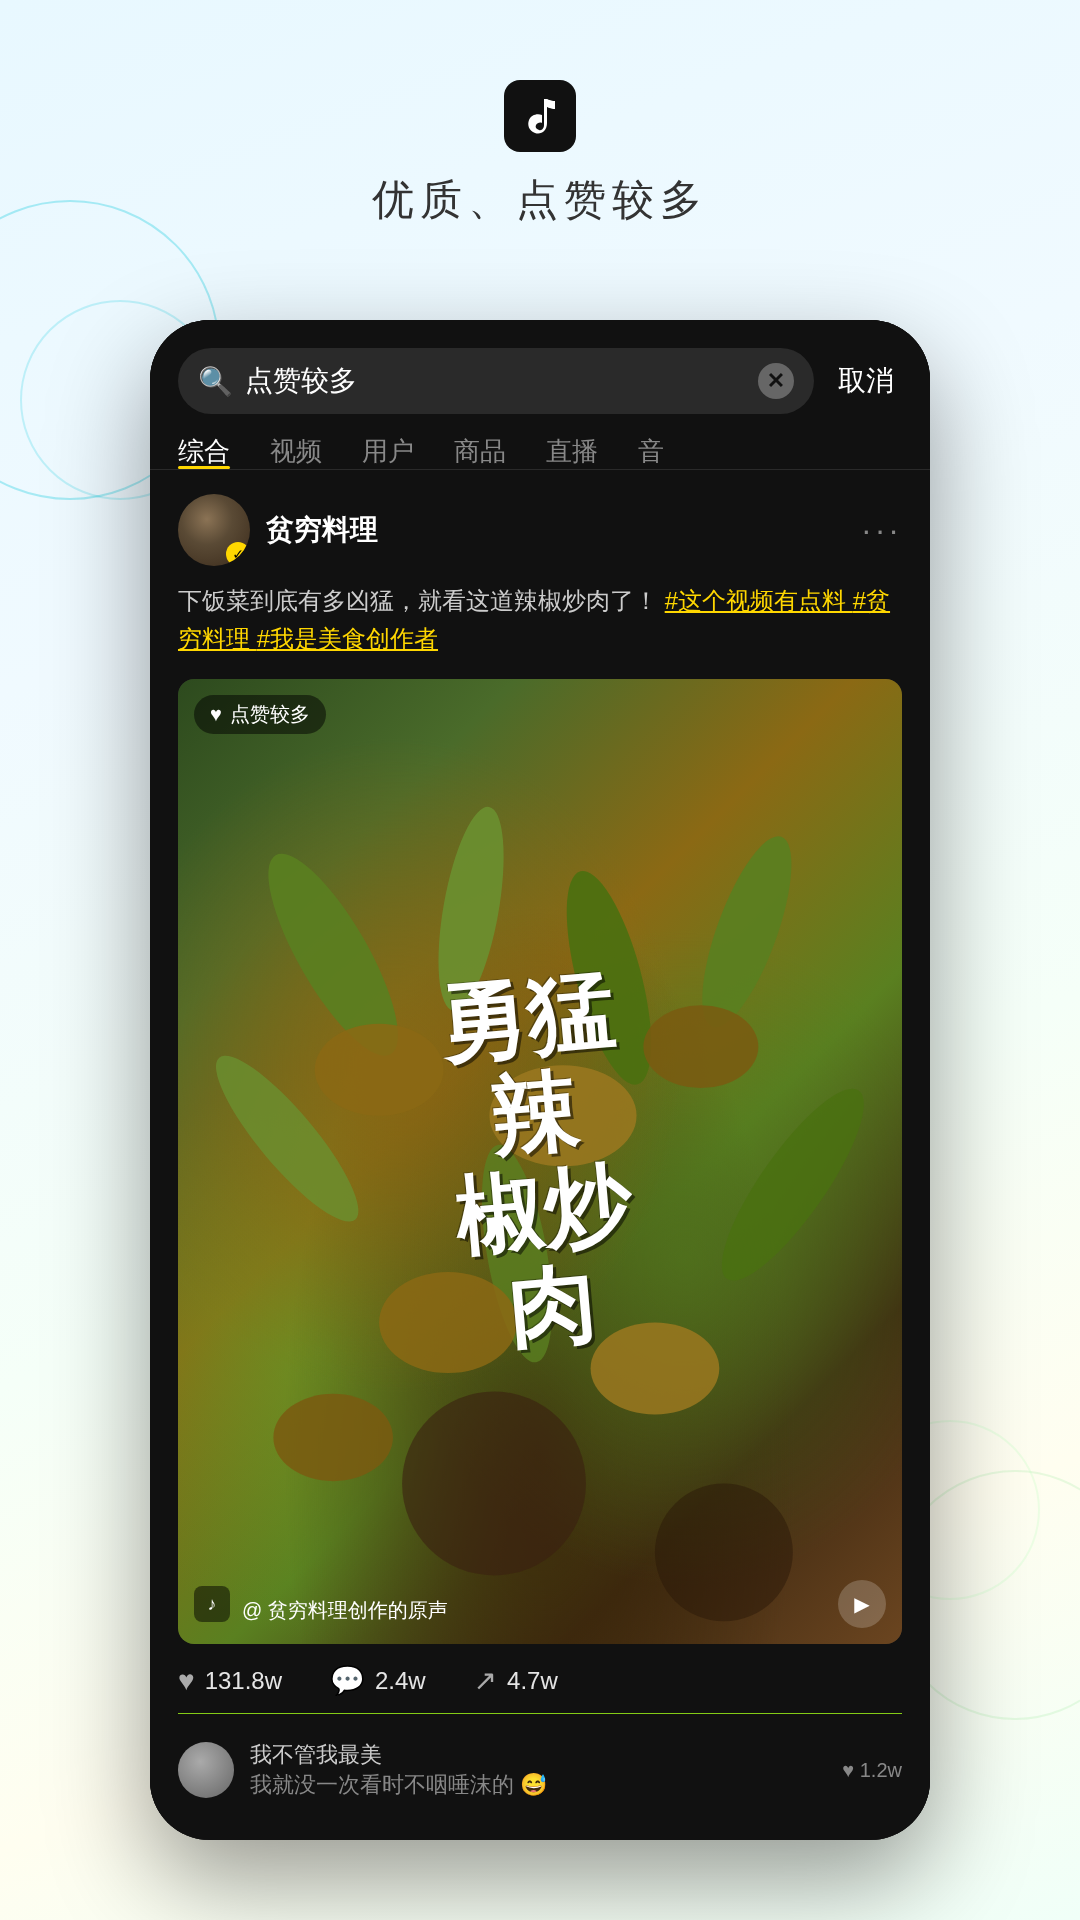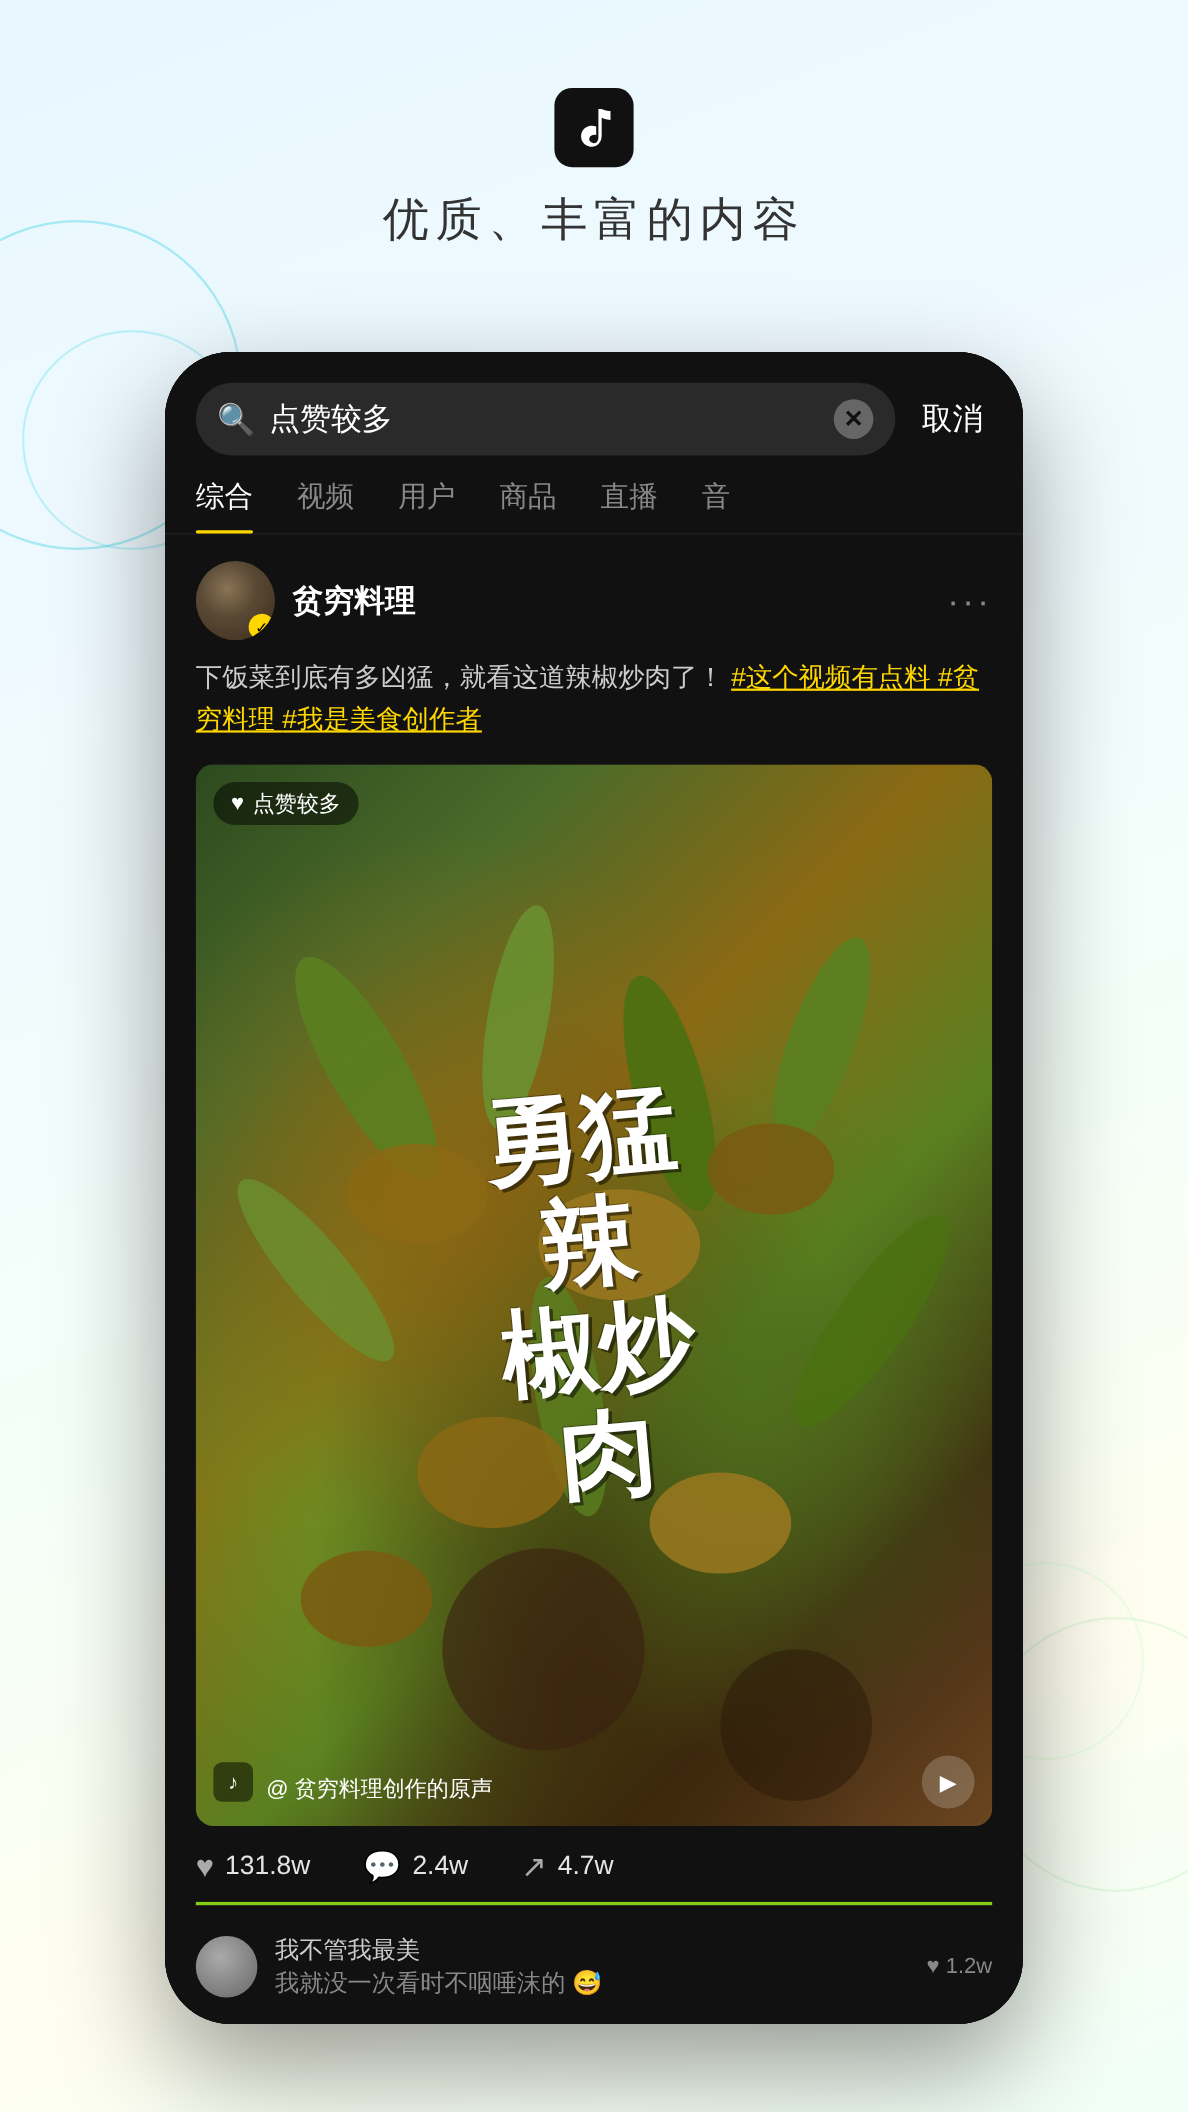--- a/index.html
+++ b/index.html
@@ -175,21 +175,20 @@
     
     .tab-bar {
       background: #111;
       display: flex;
       padding: 20px 28px 0 28px;
       border-bottom: 1px solid #2a2a2a;
       gap: 40px;
     }
 
     .tab-item {
-      padding-bottom: 16px;
       font-size: 26px;
       color: #888;
       position: relative;
       white-space: nowrap;
     }
 
     .tab-item.active {
       color: #fff;
     }
 
@@ -404,21 +403,21 @@
       color: #aaa;
     }
 
     .stat-text {
       font-size: 24px;
       color: #e5e5e5;
     }
 
     
     .comment-section {
-      border-top: 3px solid #84cc16;
+      border-top: 1px solid #84cc16;
       padding-top: 16px;
     }
 
     .comment-row {
       display: flex;
       align-items: center;
       gap: 16px;
       padding: 10px 0;
     }
 
@@ -459,21 +458,21 @@
 
 <div class="page-header">
   <div class="title-row">
     <div class="tiktok-logo">
       <svg viewBox="0 0 50 50" fill="none" xmlns="http://www.w3.org/2000/svg">
 
         <path d="M32 8 C32 8 36 10 40 10 L40 18 C36 18 32 16 32 16 L32 32 C32 40 26 44 20 42 C14 40 12 34 14 29 C16 24 22 22 27 24 L27 32 C25 31 22 32 21 34 C20 36 21 38 24 39 C27 40 29 37 29 34 L29 8 Z" fill="white"></path>
       </svg>
     </div>
   </div>
-  <div class="subtitle">优质、丰富的内容</div>
+  <div class="subtitle">优质、点赞较多</div>
 </div>
 
 <div class="phone-container">
   <div class="phone-frame">
     <div class="phone-screen">
 
       <div class="search-bar-area">
         <div class="search-input-wrapper">
           <span class="search-icon">🔍</span>
           <span class="search-text">点赞较多</span>

